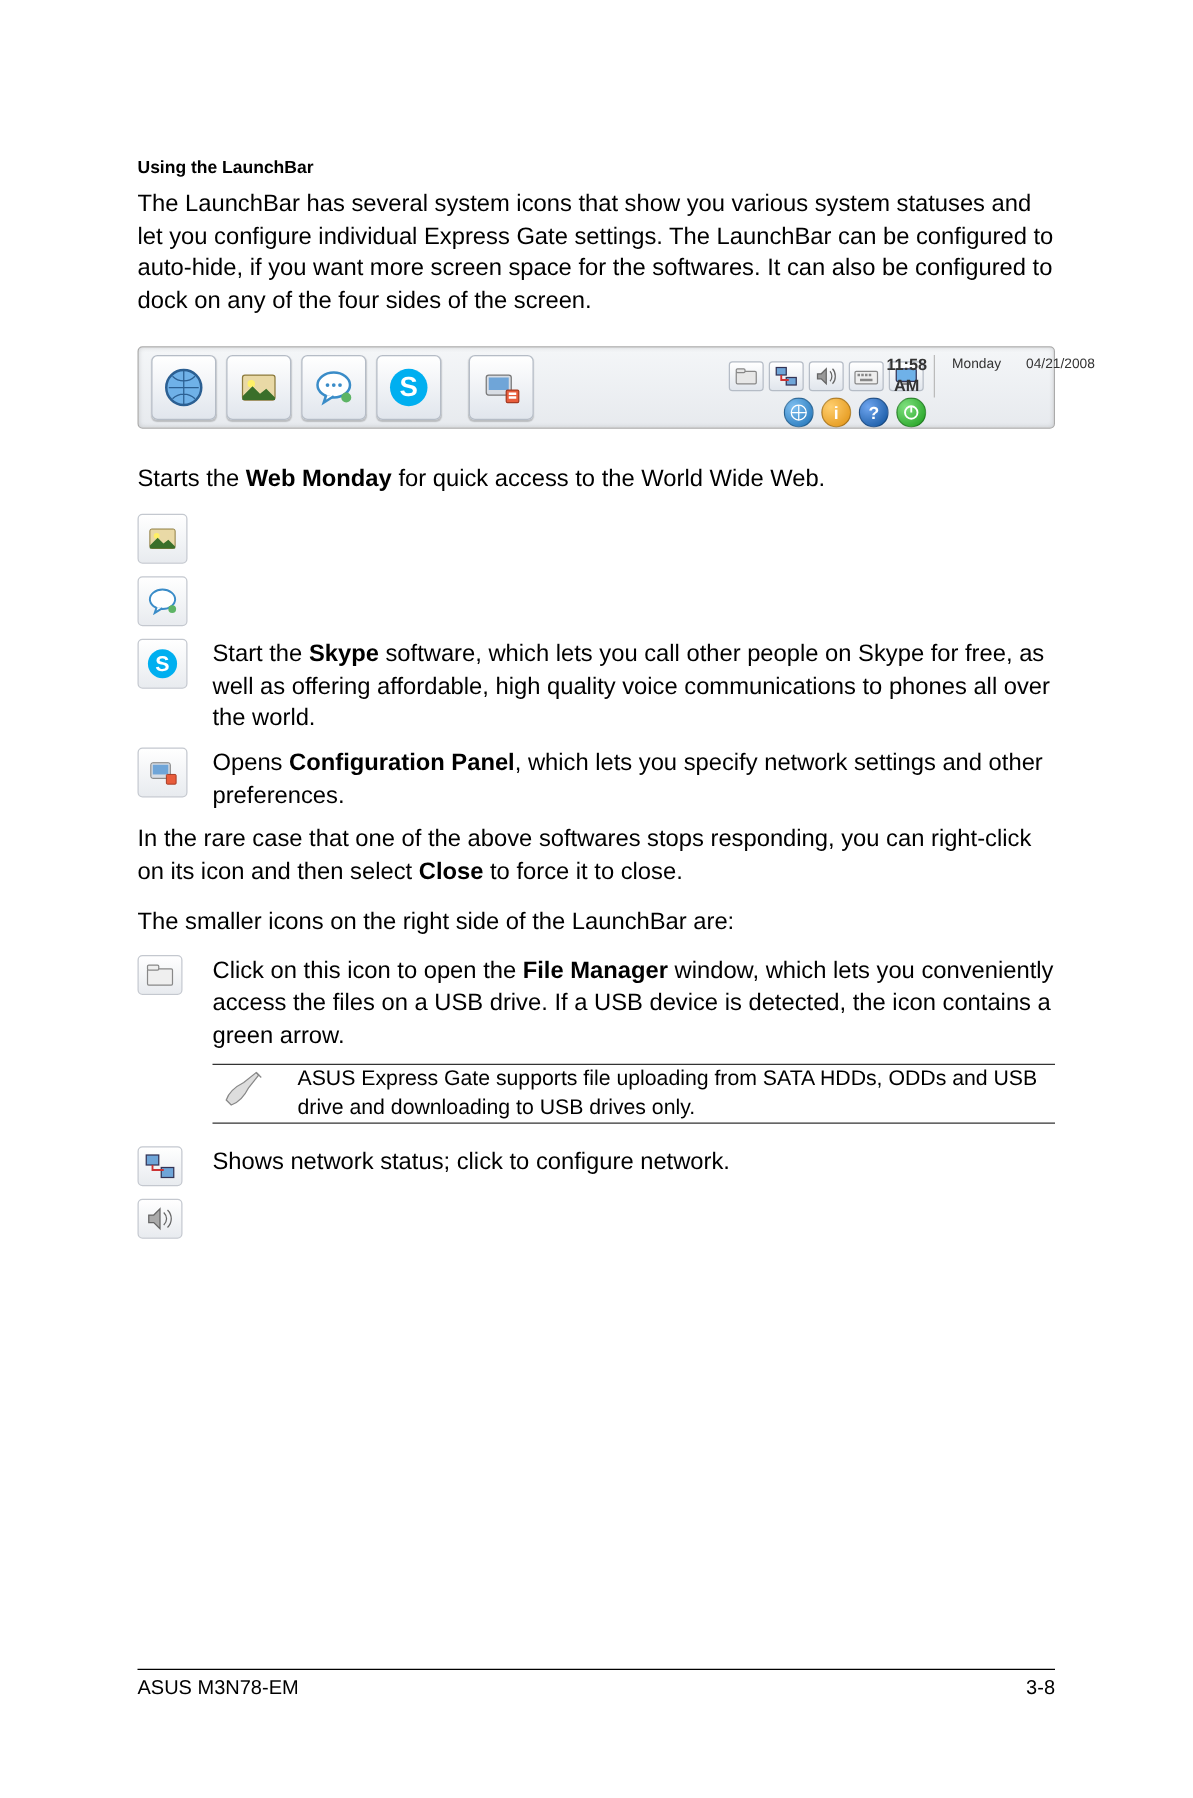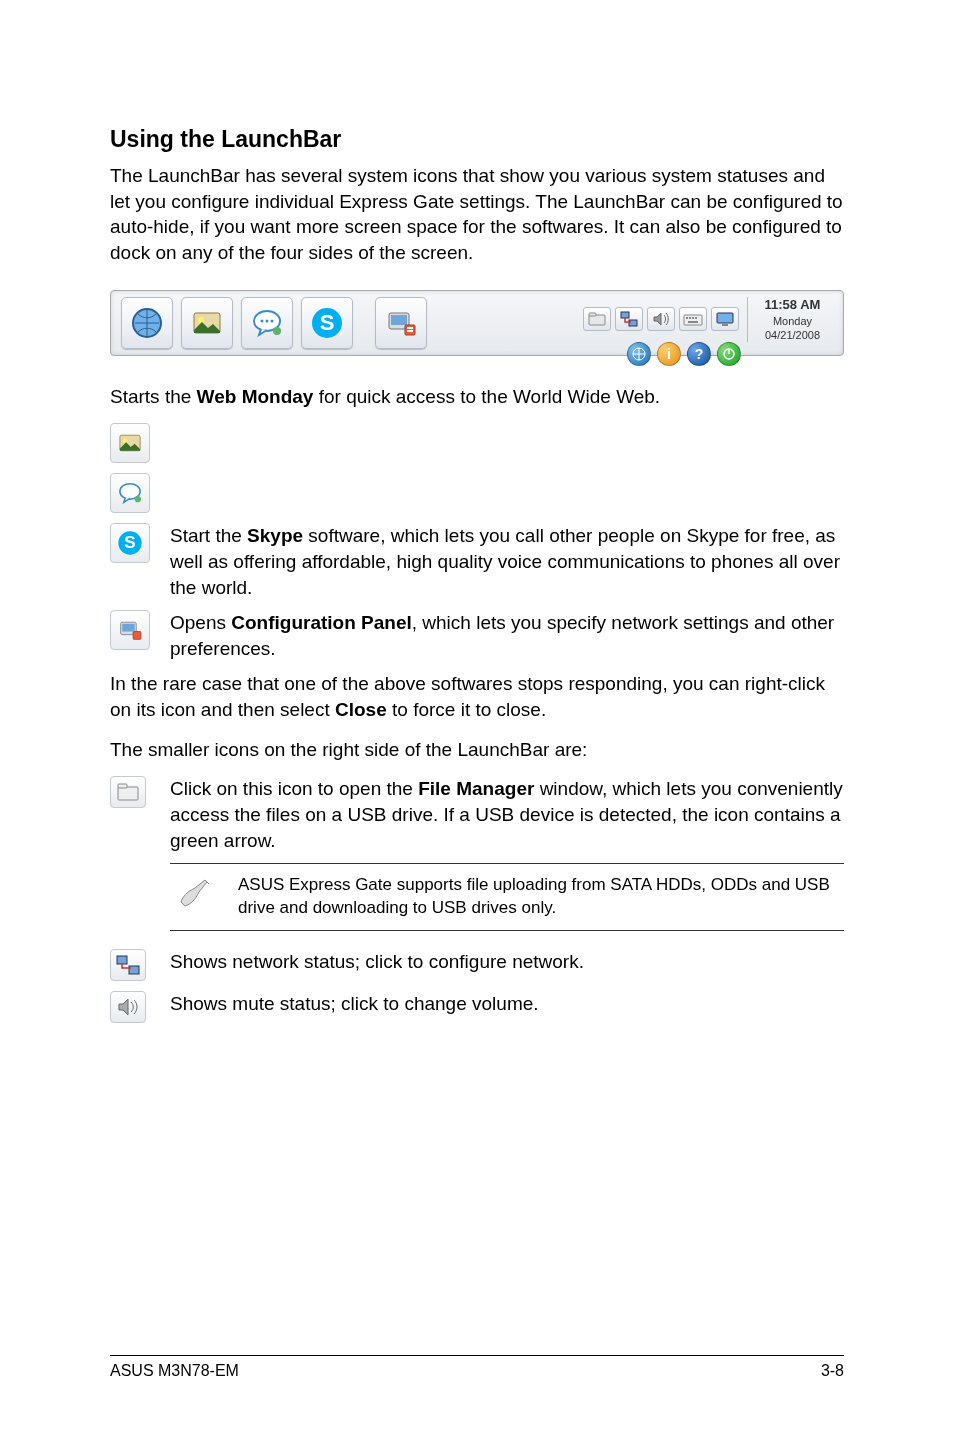--- a/index.html
+++ b/index.html
@@ -11,21 +11,21 @@
     width: 954px;
     height: 1438px;
     position: relative;
     padding: 110px 110px 0 110px;
     line-height: 1.35;
   }
   ul.bullets { list-style: none; padding-left: 20px; margin-bottom: 14px; }
   ul.bullets li { position: relative; padding-left: 28px; margin-bottom: 6px; }
   ul.bullets li::before { content: "•"; position: absolute; left: 0; top: 0; }
   .bold { font-weight: bold; }
-  h3.section { font-size: 23px; font-weight: bold; margin: 6px 0 8px 0; }
+  h3.section { font-size: 14px; font-weight: bold; margin: 6px 0 8px 0; }
   p.para { margin-bottom: 14px; }
   .launchbar {
     margin: 24px 0 28px 0;
     border: 1px solid #aaa;
     border-radius: 4px;
     padding: 6px;
     display: flex;
     align-items: stretch;
     height: 66px;
     background: linear-gradient(#f4f6f8,#e7eaee);
@@ -50,23 +50,24 @@
     background:linear-gradient(#ffffff,#e1e6ed);
     display:flex; align-items:center; justify-content:center;
     font-size:13px;
   }
   .lb-clock {
     border-left:1px solid #bbb;
     padding:0 6px;
     text-align:center;
     font-size:11px;
     color:#333;
-    display:flex; flex-direction:column; justify-content:center; line-height:1.3;
+    display:flex; flex-direction:row; justify-content:center; line-height:1.3;
     margin-left:4px;
     width:90px;
+    gap:20px;
   }
   .lb-clock .time { font-weight:bold; font-size:13px; }
   .circle { border-radius:50%; width:24px; height:24px; display:flex; align-items:center; justify-content:center; font-weight:bold; color:#fff; font-size:14px; border:1px solid rgba(0,0,0,.25); }
   .c-blue { background:radial-gradient(circle at 30% 30%,#7fbff0,#1a6fb5); }
   .c-orange { background:radial-gradient(circle at 30% 30%,#ffcf6f,#e09010); }
   .c-green { background:radial-gradient(circle at 30% 30%,#7fe07f,#1a9c1a); color:#fff;}
   .c-dblue { background:radial-gradient(circle at 30% 30%,#6fa5ef,#0b4f99); }
   .icon-row { display:flex; align-items:flex-start; gap:16px; margin-bottom:10px; }
   .icon-row .ic { flex:0 0 44px; }
   .icon-row .txt { flex:1; }
@@ -76,28 +77,28 @@
     border-radius:4px;
     background:linear-gradient(#ffffff,#e8ebef);
     display:flex; align-items:center; justify-content:center;
     font-size:20px;
   }
   .ic-small { width:36px; height:32px; font-size:18px; }
   .note-box {
     display:flex; align-items:flex-start; gap:18px;
     border-top:1px solid #333;
     border-bottom:1px solid #333;
-    padding:10px 6px;
+    padding:0 6px;
     margin:6px 0 18px 60px;
   }
   .note-box .pen { flex:0 0 44px; display:flex; align-items:center; justify-content:center; font-size:30px; color:#777;}
   .note-box .ntext { flex:1; font-size:17px; line-height:1.35; }
   .footer {
     position:absolute;
-    bottom:56px; left:110px; right:110px;
+    bottom:76px; left:110px; right:110px;
     border-top:1px solid #000;
     padding-top:4px;
     font-size:16px;
     display:flex; justify-content:space-between;
   }
   svg { display:block; }
 </style>
 </head>
 <body>
 
@@ -314,19 +315,18 @@
 
 <div class="icon-row">
   <div class="ic">
       <div class="ic-box ic-small">
         <svg width="22" height="20" viewBox="0 0 22 20">
           <path d="M2 7h4l5-5v16l-5-5H2z" fill="#aaa" stroke="#666"></path>
           <path d="M14 5c3 3 3 7 0 10M17 3c4 4 4 10 0 14" stroke="#666" fill="none"></path>
         </svg>
       </div>
     </div>
-  <div class="txt">Shows mute status; click to change volume.</div>
 </div>
 
 <div class="footer">
   <span>ASUS M3N78-EM</span>
   <span>3-8</span>
 </div>
 
 </body></html>

